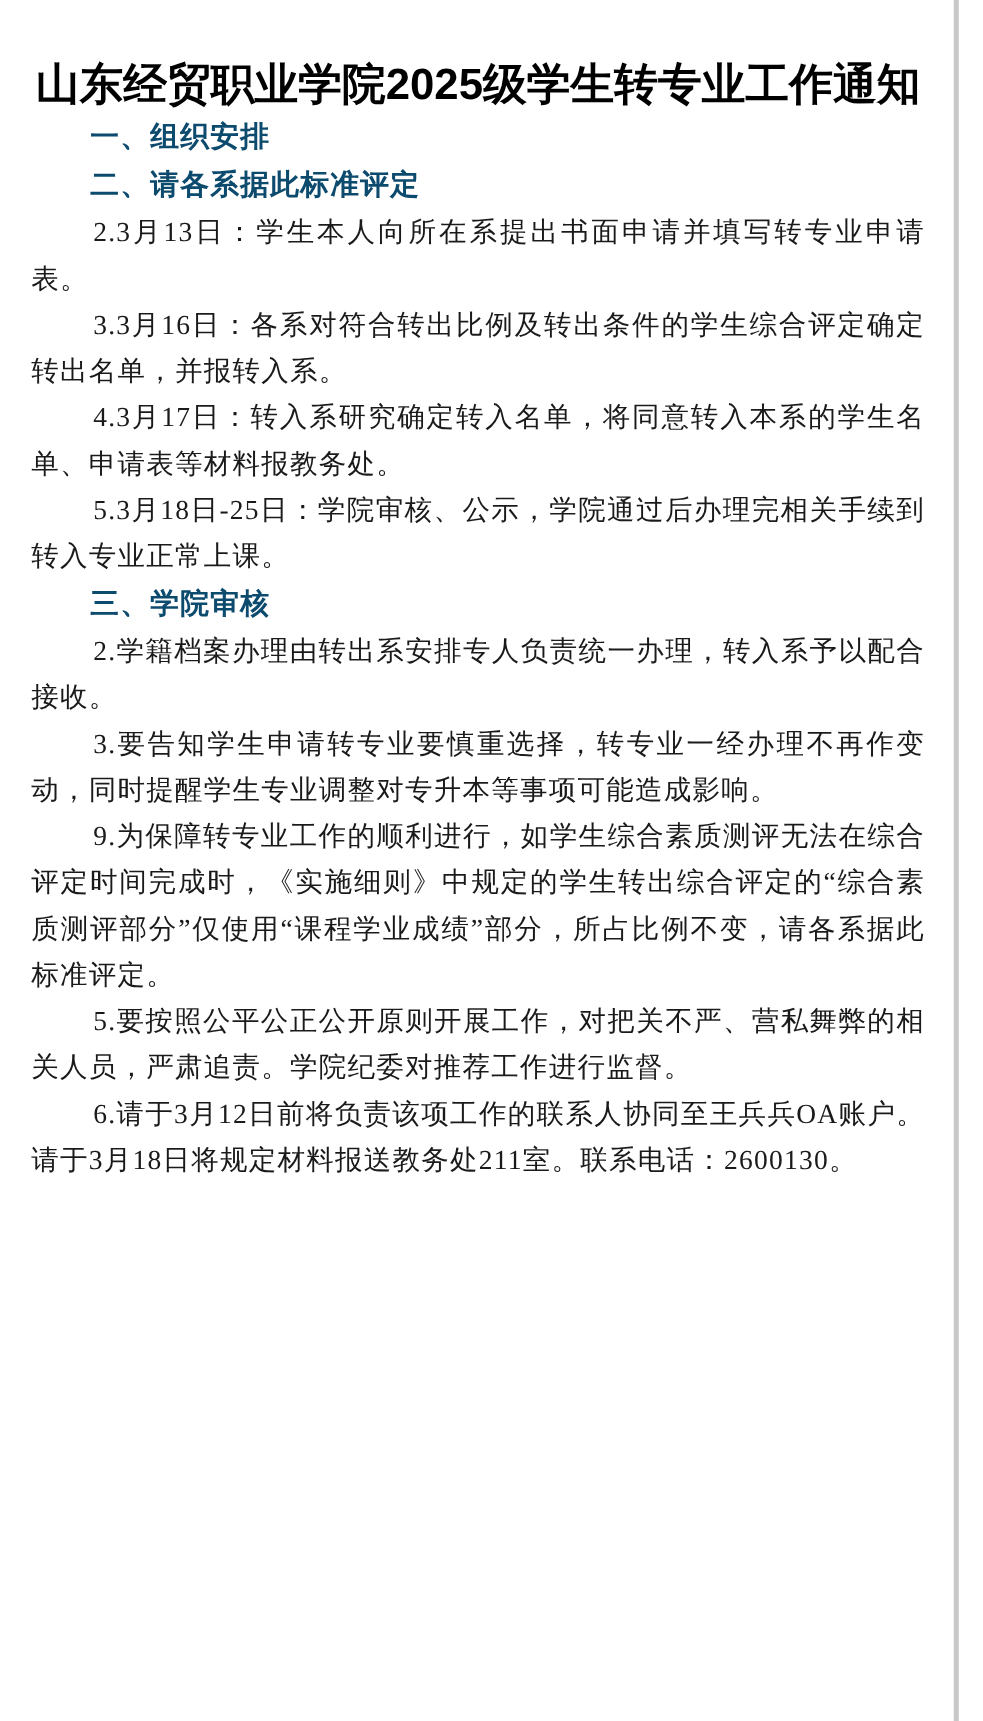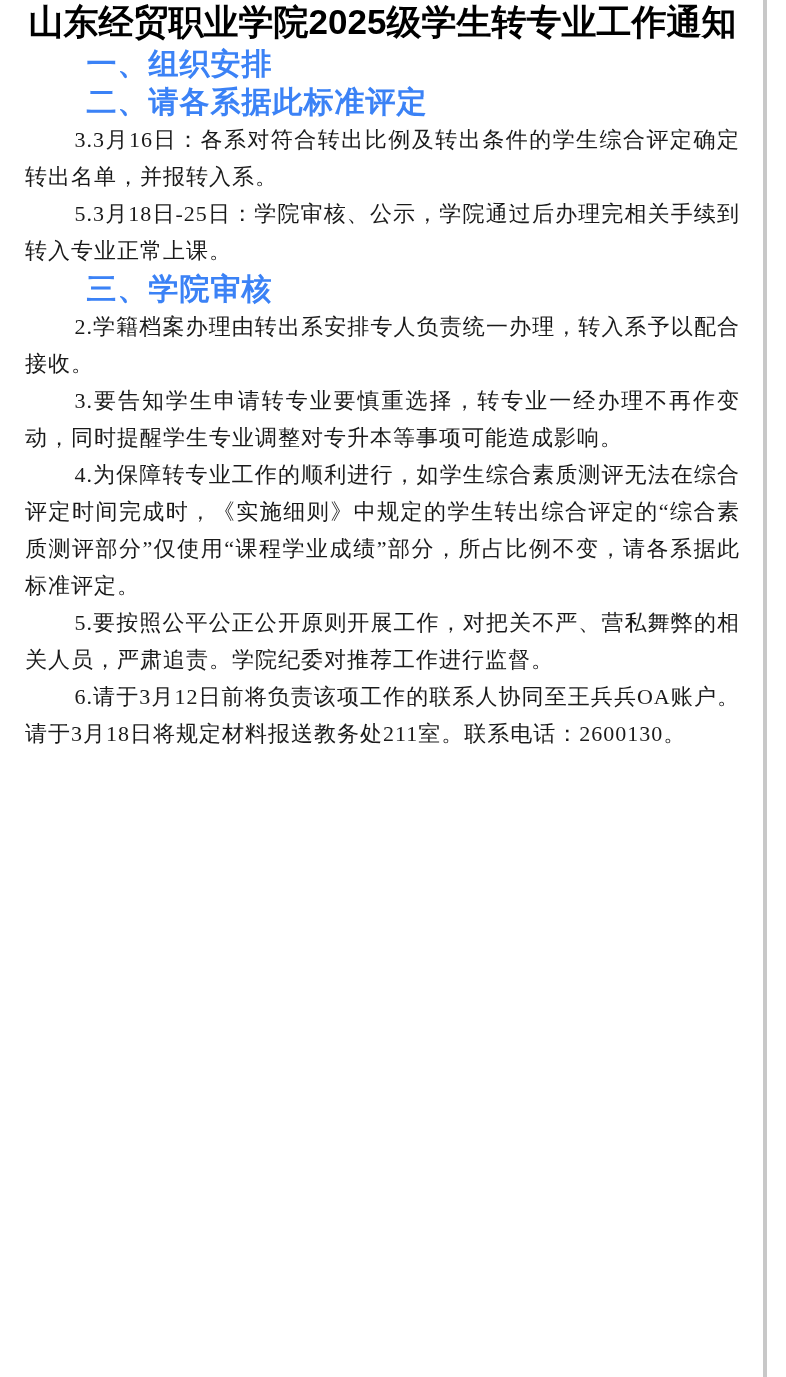--- a/index.html
+++ b/index.html
@@ -17,20 +17,21 @@
   }
   .page {
     box-sizing: border-box;
     width: 786px;
     height: 1377px;
     padding: 0 46px 0 25px;
     overflow: hidden;
   }
   .doc-title {
     margin: 0;
+    padding-top: 46px;
     font-size: 35px;
     line-height: 44px;
     font-weight: bold;
     text-align: center;
     letter-spacing: 0;
     font-family: "Liberation Sans", "DejaVu Sans", sans-serif;
     color: #000000;
   }
   .salutation {
     margin: 2px 0 0 0;
@@ -41,27 +42,27 @@
   .para {
     margin: 0;
     font-size: 22px;
     line-height: 37px;
     letter-spacing: 1px;
     text-align: justify;
     text-indent: 2.25em;
   }
   .section-heading {
     margin: 1px 0;
-    font-size: 30px;
+    font-size: 23px;
     line-height: 37px;
     font-weight: bold;
     letter-spacing: 1px;
     text-indent: 2.05em;
     font-family: "Liberation Sans", "DejaVu Sans", sans-serif;
-    color: #3b82f6;
+    color: #0c4a6e;
   }
   .edge-line {
     position: absolute;
     top: 0;
     left: 763px;
     width: 4px;
     height: 1377px;
     background: #c8c8c8;
   }
 </style>
@@ -70,25 +71,27 @@
 
 <div class="page">
 
   <h1 class="doc-title">山东经贸职业学院2025级学生转专业工作通知</h1>
 
 
 
   <h2 class="section-heading">一、组织安排</h2>
 
   <h2 class="section-heading">二、请各系据此标准评定</h2>
+  <p class="para">2.3月13日：学生本人向所在系提出书面申请并填写转专业申请表。</p>
   <p class="para">3.3月16日：各系对符合转出比例及转出条件的学生综合评定确定转出名单，并报转入系。</p>
+  <p class="para">4.3月17日：转入系研究确定转入名单，将同意转入本系的学生名单、申请表等材料报教务处。</p>
   <p class="para">5.3月18日-25日：学院审核、公示，学院通过后办理完相关手续到转入专业正常上课。</p>
 
   <h2 class="section-heading">三、学院审核</h2>
   <p class="para">2.学籍档案办理由转出系安排专人负责统一办理，转入系予以配合接收。</p>
   <p class="para">3.要告知学生申请转专业要慎重选择，转专业一经办理不再作变动，同时提醒学生专业调整对专升本等事项可能造成影响。</p>
-  <p class="para">4.为保障转专业工作的顺利进行，如学生综合素质测评无法在综合评定时间完成时，《实施细则》中规定的学生转出综合评定的“综合素质测评部分”仅使用“课程学业成绩”部分，所占比例不变，请各系据此标准评定。</p>
+  <p class="para">9.为保障转专业工作的顺利进行，如学生综合素质测评无法在综合评定时间完成时，《实施细则》中规定的学生转出综合评定的“综合素质测评部分”仅使用“课程学业成绩”部分，所占比例不变，请各系据此标准评定。</p>
   <p class="para">5.要按照公平公正公开原则开展工作，对把关不严、营私舞弊的相关人员，严肃追责。学院纪委对推荐工作进行监督。</p>
   <p class="para">6.请于3月12日前将负责该项工作的联系人协同至王兵兵OA账户。请于3月18日将规定材料报送教务处211室。联系电话：2600130。</p>
 
 </div>
 
 <div class="edge-line"></div>
 
 </body></html>

